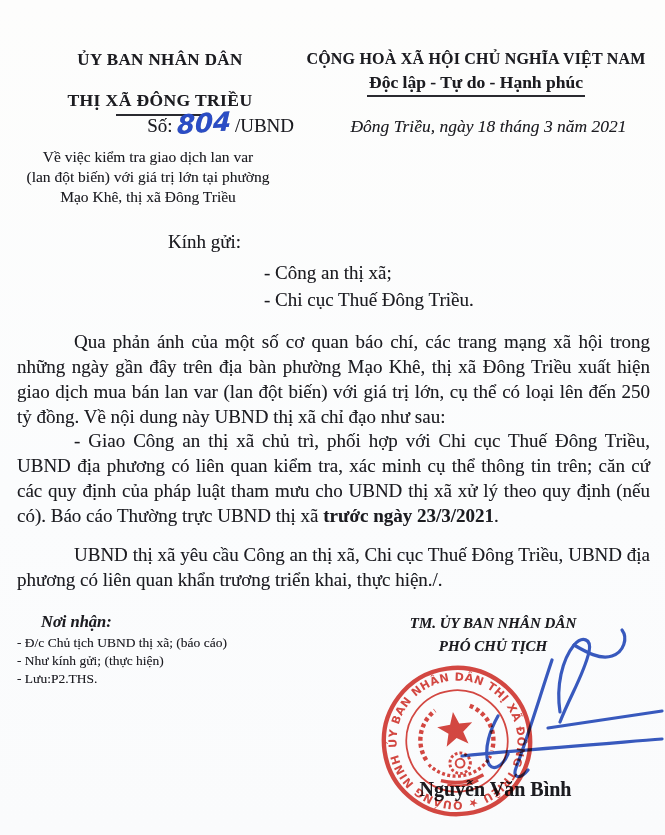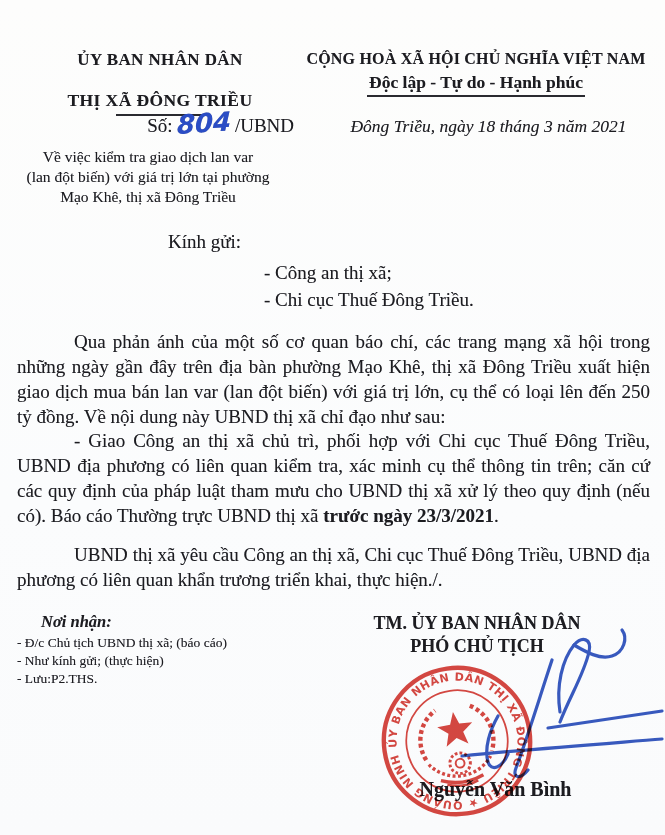--- a/index.html
+++ b/index.html
@@ -38,21 +38,21 @@
   .kg-items{left:264px;top:259px;font-size:19px;line-height:27px;}
   
   .para{left:17px;width:633px;font-size:19px;line-height:25px;text-align:justify;text-indent:57px;}
   .p1{top:329px;}
   .p2{top:428px;}
   .p3{top:542px;}
   .b{font-weight:bold;}
   
   .nn-label{left:17px;top:612px;font-weight:bold;font-style:italic;font-size:16.5px;margin-left:24px;}
   .nn-items{left:17px;top:634px;font-size:13.5px;line-height:18px;}
-  .sign-block{left:332px;top:612px;width:290px;font-weight:bold;font-size:18px;line-height:23px;}
+  .sign-block{left:348px;top:612px;width:290px;font-weight:bold;font-size:15px;line-height:23px;font-style:italic;}
   .sign-name{left:388px;top:778px;width:215px;font-weight:bold;font-size:20px;}
   .seal-svg{left:379px;top:663px;width:156px;height:156px;mix-blend-mode:multiply;opacity:.93;}
   .sig-svg{left:0;top:0;width:665px;height:835px;mix-blend-mode:multiply;pointer-events:none;}
 </style>
 </head>
 <body>
 
 <div class="page">
 
   <div class="abs ctr hdr-left scan">

